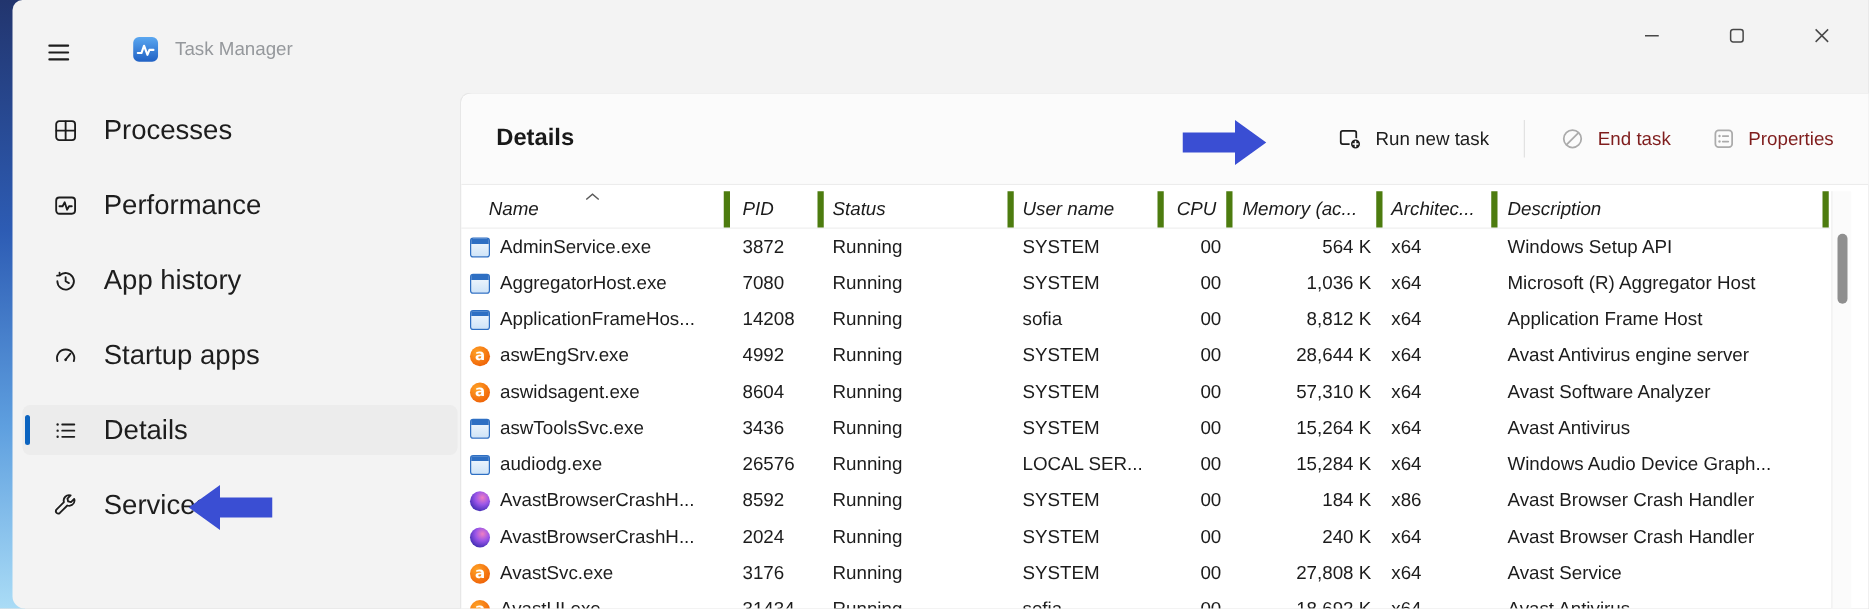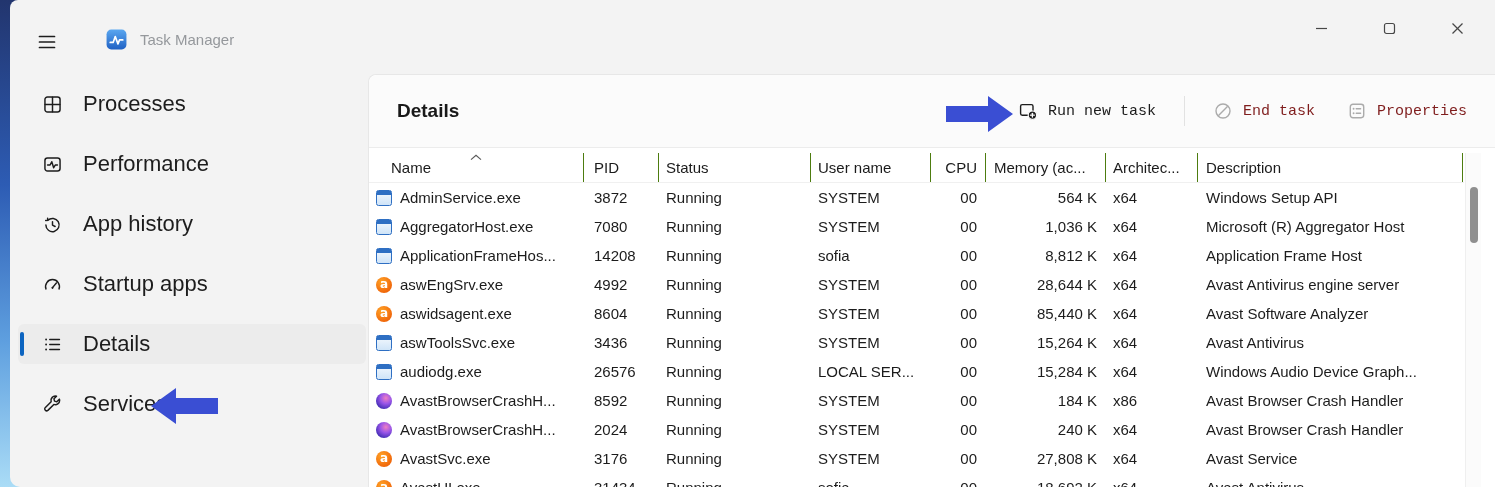--- a/index.html
+++ b/index.html
@@ -39,29 +39,29 @@
 
   
   .card { position:absolute; left:358px; top:74px; right:0; bottom:-12px;
     background:#ffffff; border:1px solid #e7e7e7; border-right:none; border-bottom:none;
     border-top-left-radius:8px; }
   .toolbar { height:73px; background:#fbfbfb; border-bottom:1px solid #ececec;
     border-top-left-radius:8px; display:flex; align-items:center; }
   .panel-title { font-size:19px; font-weight:700; margin-left:28px; color:#191919; }
   .toolbar-actions { margin-left:auto; display:flex; align-items:center; gap:24px; padding-right:24px; }
   .tb-btn { display:flex; align-items:center; gap:10px; border:none; background:transparent;
-    font-size:15px; cursor:pointer; font-family:Liberation Mono, monospace; color:#1c1c1c; padding:6px 4px; border-radius:4px; }
+    font-size:15px; cursor:pointer; font-family:Liberation Sans, sans-serif; color:#1c1c1c; padding:6px 4px; border-radius:4px; }
   .tb-btn.disabled { color:#7f1d1d; }
   .tb-divider { width:1px; height:30px; background:#e2e2e2; }
 
   
   .thead { position:absolute; left:0; top:78px; height:30px; display:flex; width:1095px;
     border-bottom:1px solid #f0f0f0; }
   .hcell { position:relative; display:flex; align-items:center; height:100%;
-    font-size:15px; color:#1b1b1b; border-right:1px solid #4d7c0f; padding:0 8px; cursor:pointer; }
+    font-size:15px; color:#1b1b1b; border-right:5px solid #4d7c0f; padding:0 8px; cursor:pointer;font-style:italic; }
   .sort-caret { position:absolute; top:1px; left:50%; transform:translateX(-50%); }
   .tbody { position:absolute; left:0; top:108px; width:1095px; }
   .trow { display:flex; height:29px; cursor:default; }
   .cell { display:flex; align-items:center; height:100%; font-size:15px;
     white-space:nowrap; overflow:hidden; padding:0 8px; }
   .c-name  { width:215px; gap:8px; padding-left:7px; }
   .c-pid   { width:75px;  padding-left:10px; }
   .c-status{ width:152px; padding-left:7px; }
   .c-user  { width:120px; padding-left:7px; }
   .c-cpu   { width:55px;  justify-content:flex-end; padding-right:9px; }
@@ -323,21 +323,21 @@
   </div>
           <div class="trow">
     <div class="cell c-name">
       <span class="proc-icon icon-avast"></span>
       <span>aswidsagent.exe</span>
     </div>
     <div class="cell c-pid">8604</div>
     <div class="cell c-status">Running</div>
     <div class="cell c-user">SYSTEM</div>
     <div class="cell c-cpu">00</div>
-    <div class="cell c-memory">85,440 K</div>
+    <div class="cell c-memory">57,310 K</div>
     <div class="cell c-arch">x64</div>
     <div class="cell c-desc">Avast Software Analyzer</div>
   </div>
           <div class="trow">
     <div class="cell c-name">
       <span class="proc-icon icon-win"></span>
       <span>aswToolsSvc.exe</span>
     </div>
     <div class="cell c-pid">3436</div>
     <div class="cell c-status">Running</div>

